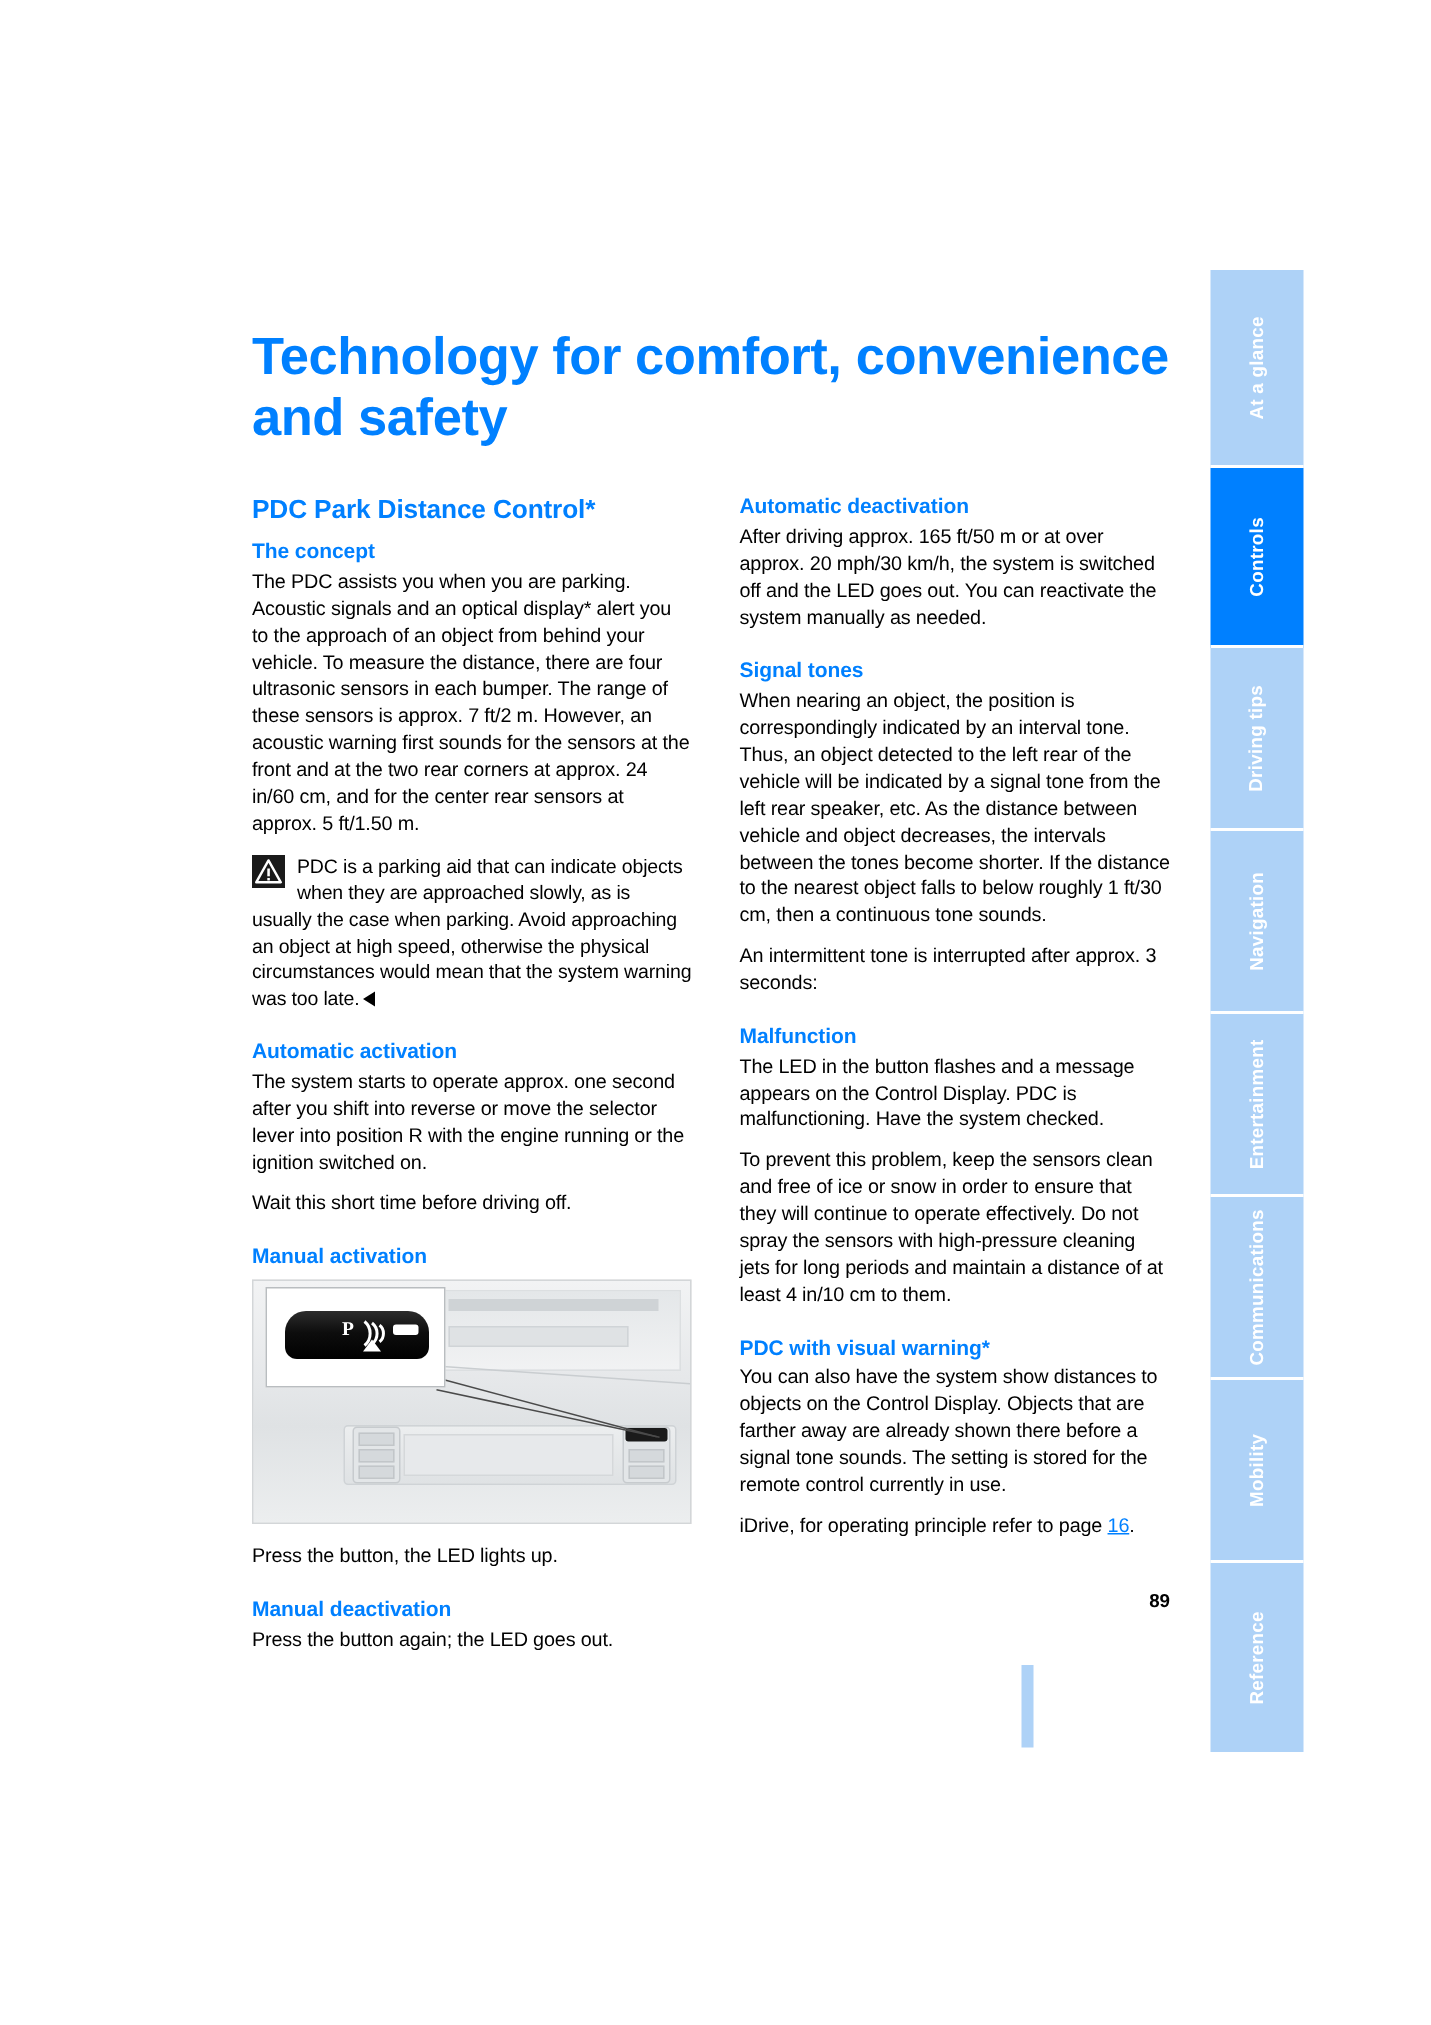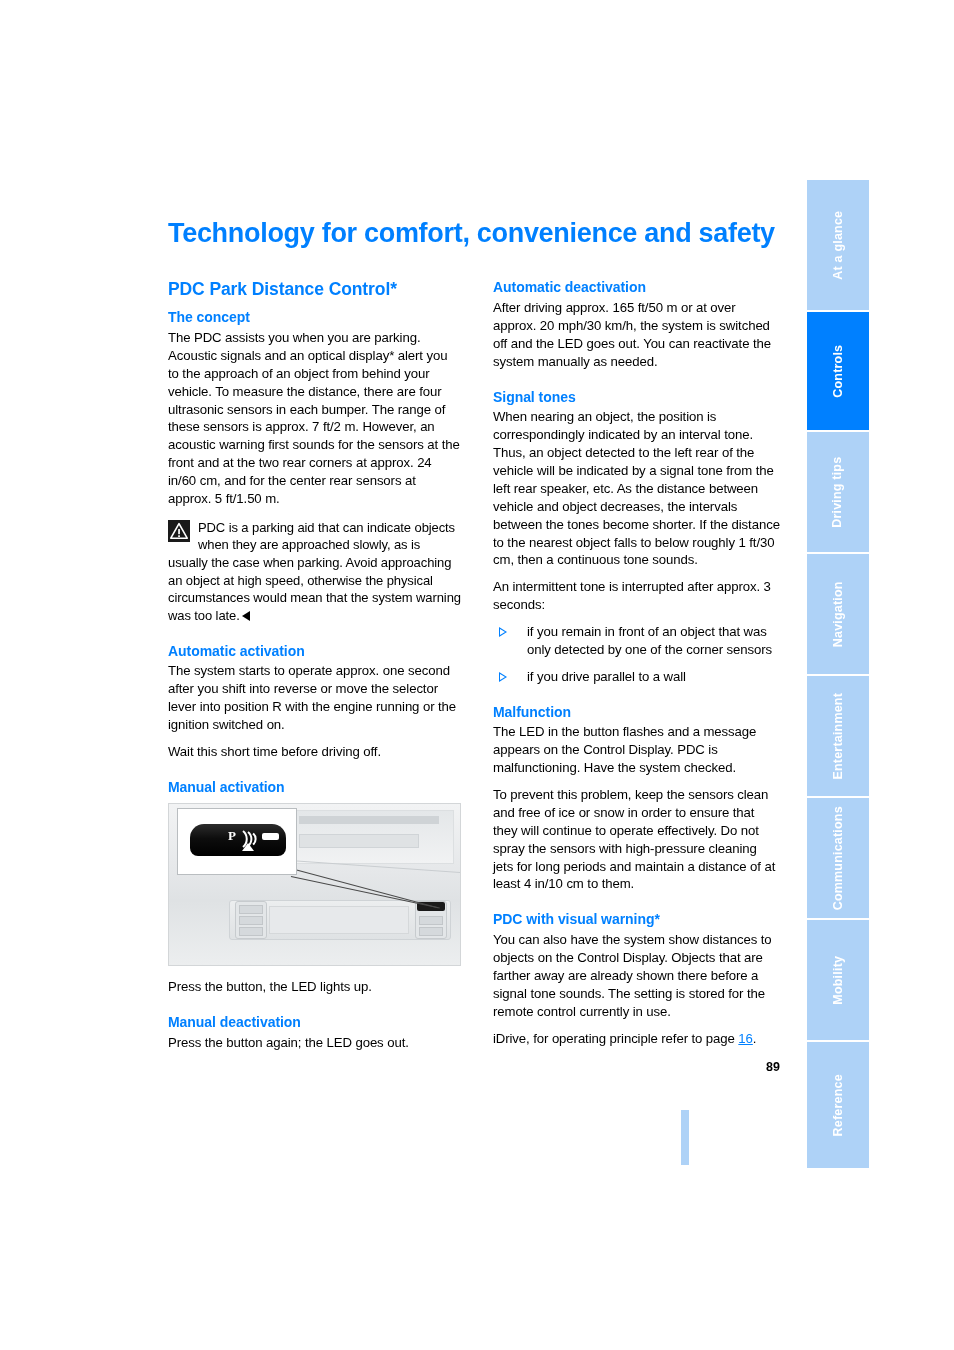--- a/index.html
+++ b/index.html
@@ -53,21 +53,21 @@
 
   
   #content {
     position: absolute;
     left: 168px;
     top: 218px;
     width: 612px;
   }
 
   #page-title {
-    font-size: 27px;
+    font-size: 35px;
     font-weight: bold;
     color: #0080ff;
     line-height: 1.16;
     letter-spacing: -0.3px;
     margin-bottom: 30px;
   }
 
   #columns {
     display: flex;
     gap: 32px;
@@ -422,30 +422,20 @@
 
       <div class="col">
 
         <h3 class="sub-title first">Automatic deactivation</h3>
         <p class="body">After driving approx. 165 ft/50 m or at over approx. 20 mph/30 km/h, the system is switched off and the LED goes out. You can reactivate the system manually as needed.</p>
 
         <h3 class="sub-title">Signal tones</h3>
         <p class="body">When nearing an object, the position is correspondingly indicated by an interval tone. Thus, an object detected to the left rear of the vehicle will be indicated by a signal tone from the left rear speaker, etc. As the distance between vehicle and object decreases, the intervals between the tones become shorter. If the distance to the nearest object falls to below roughly 1 ft/30 cm, then a continuous tone sounds.</p>
         <p class="body">An intermittent tone is interrupted after approx. 3 seconds:</p>
 
-        <ul class="bullets">
-          <li>
-            <span class="bullet-tri"></span>
-            <span>if you remain in front of an object that was only detected by one of the corner sensors</span>
-          </li>
-          <li>
-            <span class="bullet-tri"></span>
-            <span>if you drive parallel to a wall</span>
-          </li>
-        </ul>
 
         <h3 class="sub-title">Malfunction</h3>
         <p class="body">The LED in the button flashes and a message appears on the Control Display. PDC is malfunctioning. Have the system checked.</p>
         <p class="body">To prevent this problem, keep the sensors clean and free of ice or snow in order to ensure that they will continue to operate effectively. Do not spray the sensors with high-pressure cleaning jets for long periods and maintain a distance of at least 4 in/10 cm to them.</p>
 
         <h3 class="sub-title">PDC with visual warning*</h3>
         <p class="body">You can also have the system show distances to objects on the Control Display. Objects that are farther away are already shown there before a signal tone sounds. The setting is stored for the remote control currently in use.</p>
         <p class="body"><span>iDrive, for operating principle refer to page </span><a class="pageref" href="#">16</a><span>.</span></p>
       </div>
 

